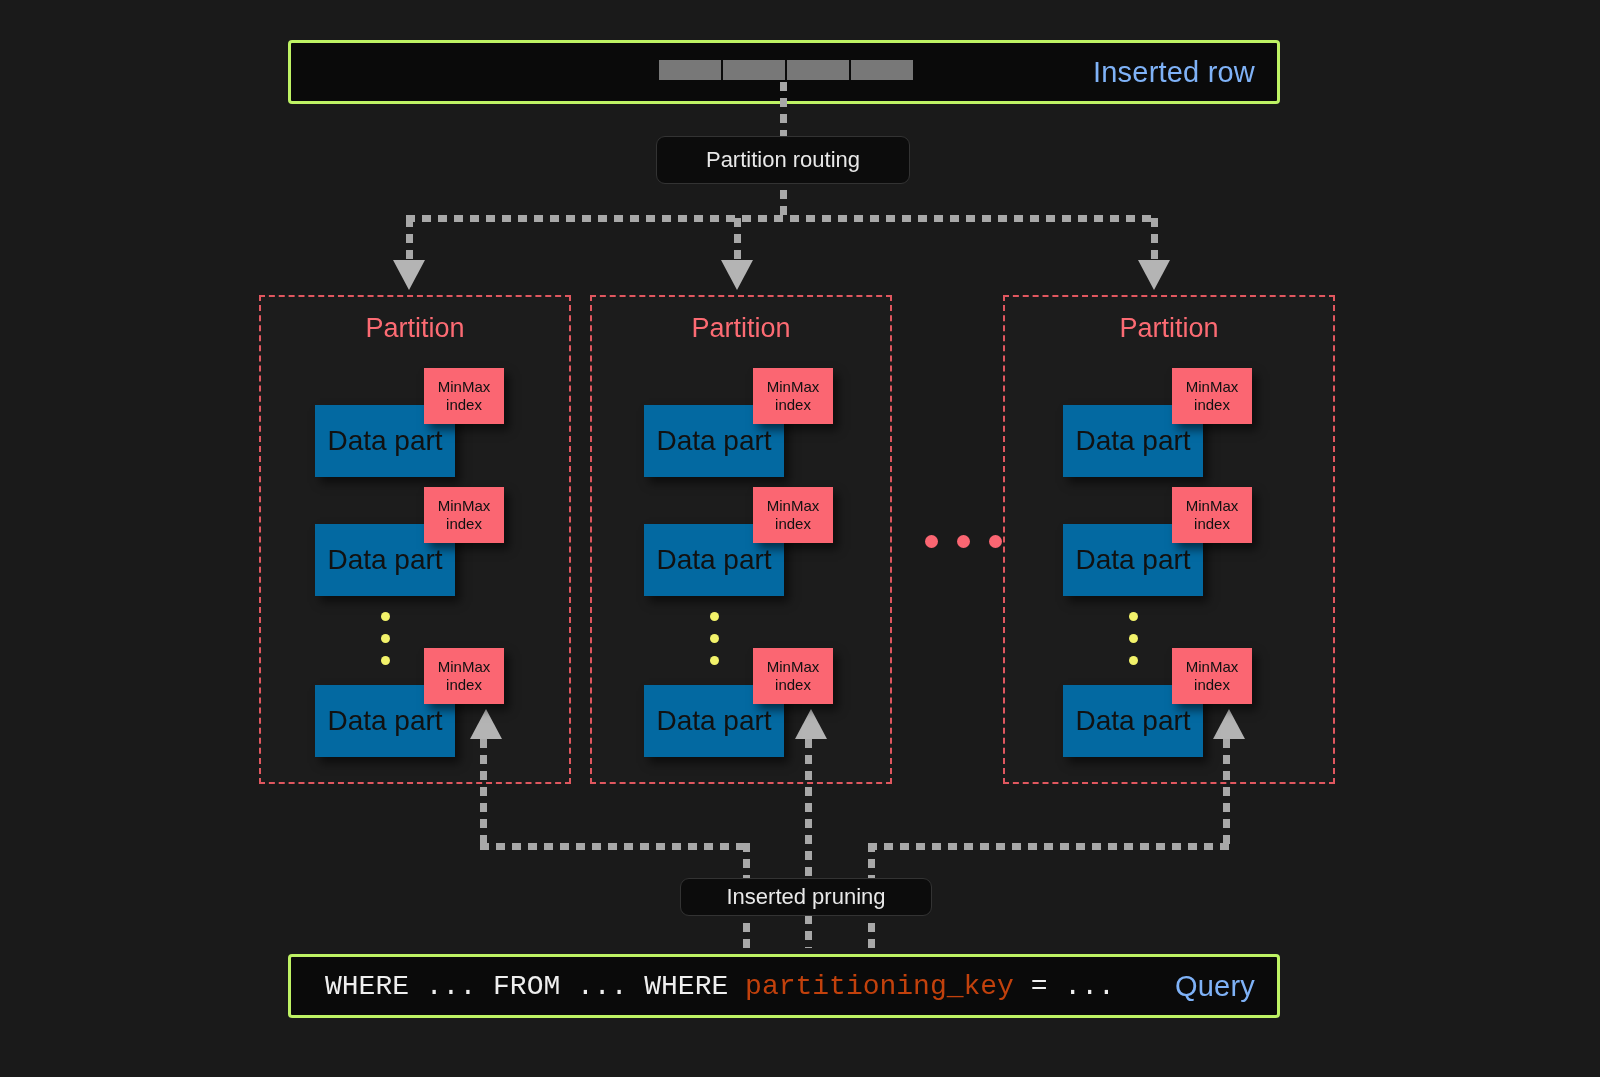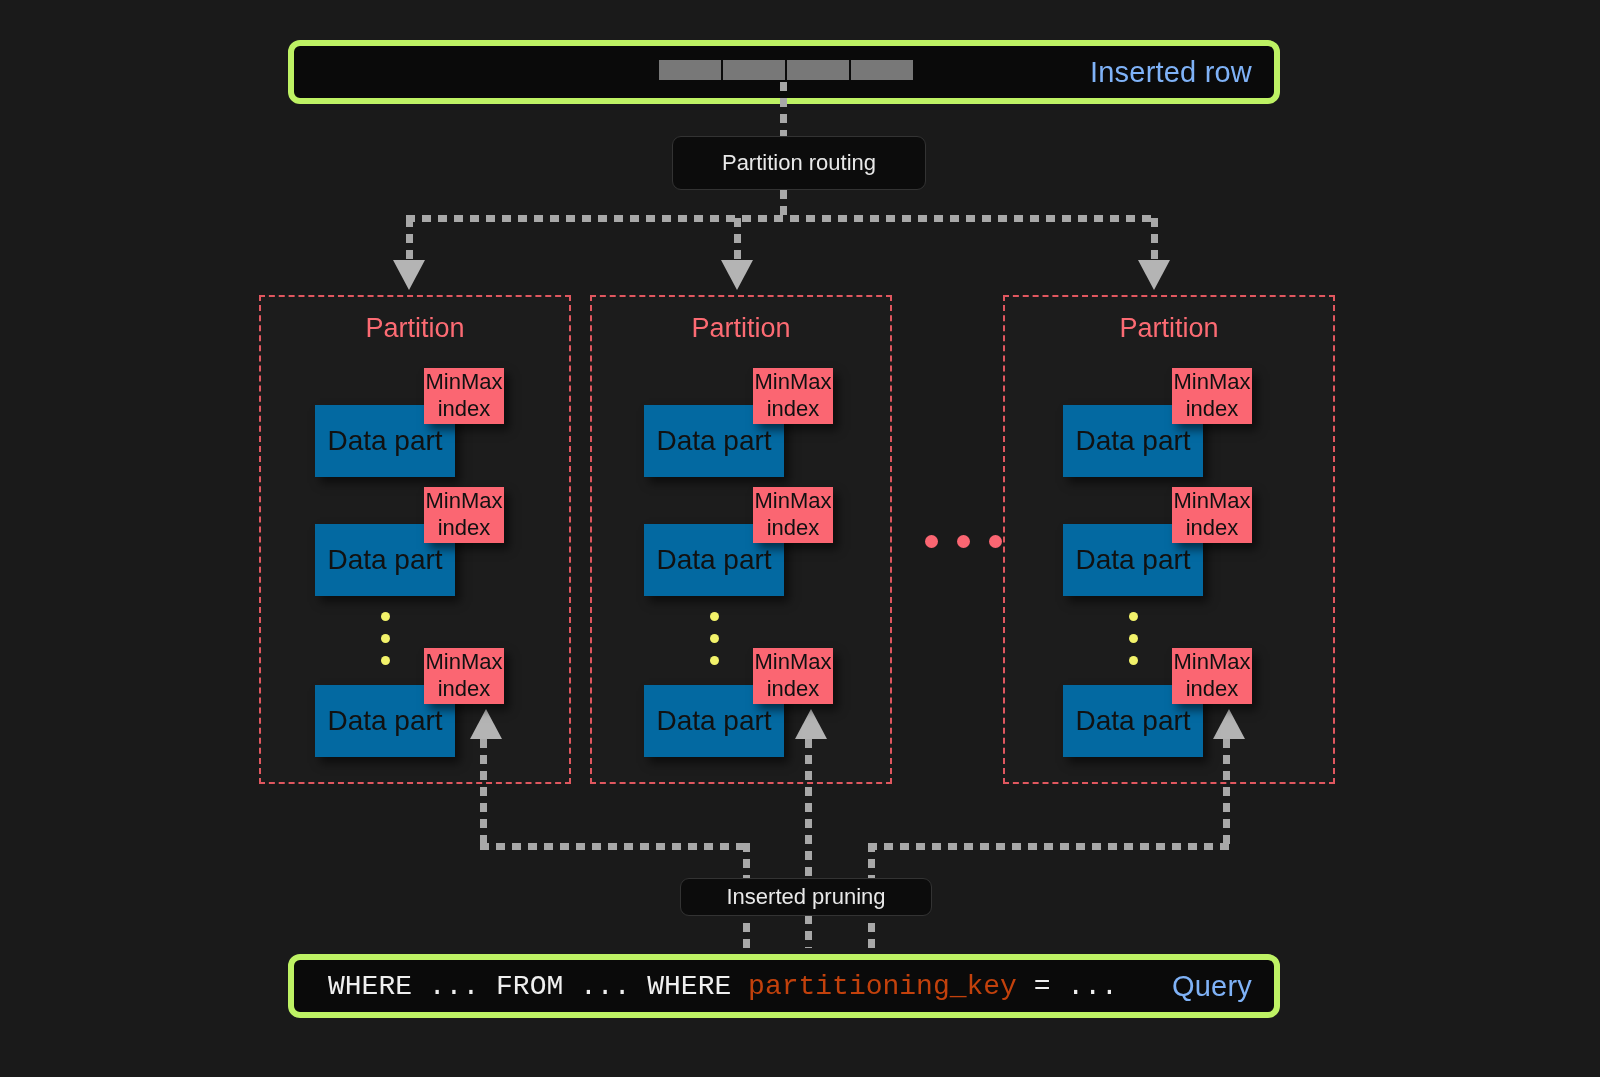--- a/index.html
+++ b/index.html
@@ -19,22 +19,22 @@
     position: absolute;
     left: 0; top: 0;
     width: 1600px;
     height: 1077px;
   }
 
   
   .darkbar {
     position: absolute;
     background: #0a0a0a;
-    border: 6px solid #bef264;
-    border-radius: 12px;
+    border: 3px solid #bef264;
+    border-radius: 4px;
     box-sizing: border-box;
   }
   .bar-label {
     position: absolute;
     right: 22px;
     top: 50%;
     transform: translateY(-50%);
     color: #7fb2f7;
     font-size: 29px;
     letter-spacing: .2px;
@@ -130,21 +130,21 @@
     display: flex;
     align-items: center;
     justify-content: center;
     box-shadow: 5px 6px 9px rgba(0,0,0,.55);
     z-index: 5;
   }
   .minmax {
     position: absolute;
     background: #fb6672;
     color: #111;
-    font-size: 22px;
+    font-size: 15px;
     line-height: 1.22;
     text-align: center;
     display: flex;
     flex-direction: column;
     align-items: center;
     justify-content: center;
     box-shadow: 5px 6px 9px rgba(0,0,0,.55);
     z-index: 7;
   }
 
@@ -190,21 +190,21 @@
   </div>
   <div class="rowcells" style="left:659px; top:60px;">
     <div class="rowcell"></div>
     <div class="rowcell"></div>
     <div class="rowcell"></div>
     <div class="rowcell"></div>
   </div>
 
   <div class="vdot" style="left:780px; top:82px; height:56px;"></div>
 
-  <div class="pill" style="left:672px; top:136px; width:254px; height:54px;">
+  <div class="pill" style="left:656px; top:136px; width:254px; height:48px;">
     <span>Partition routing</span>
   </div>
 
   <div class="vdot" style="left:780px; top:174px; height:44px;"></div>
 
   <div class="hdot" style="left:406px; top:215px; width:752px;"></div>
 
   <div class="vdot" style="left:406px; top:218px; height:48px;"></div>
   <div class="arrow-down" style="left:393px; top:260px;"></div>
 

